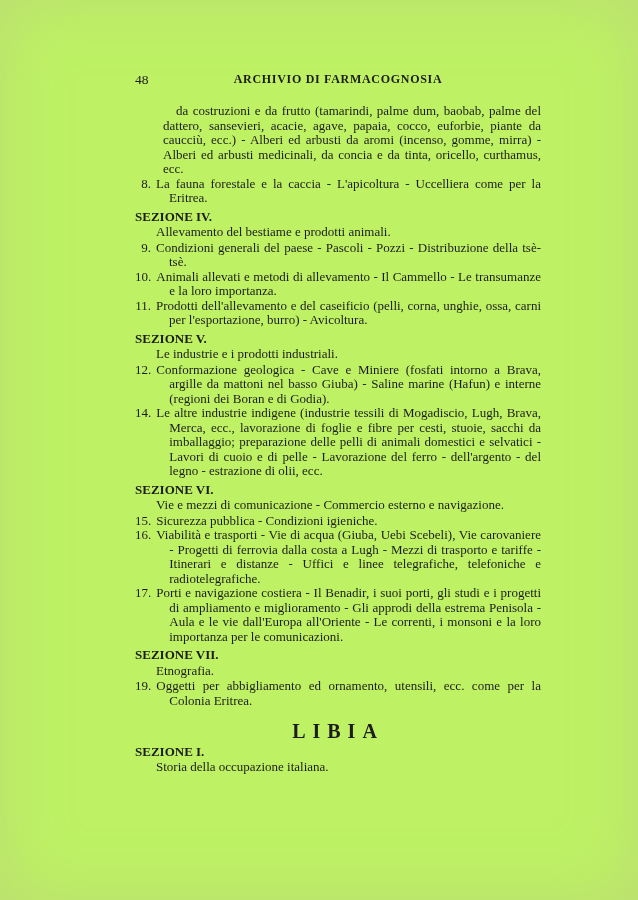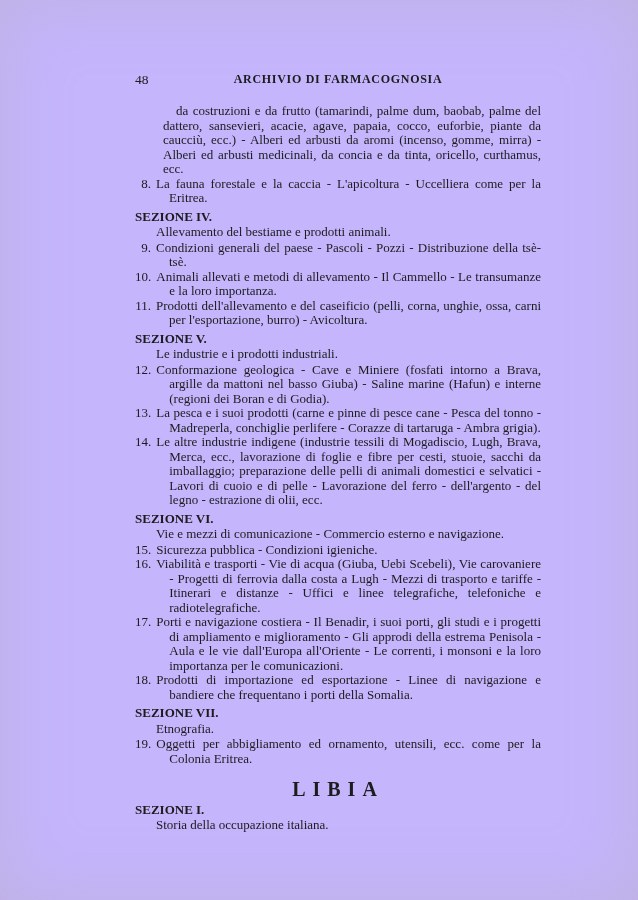--- a/index.html
+++ b/index.html
@@ -1,20 +1,20 @@
 <!DOCTYPE html>
 <html><head>
 <meta charset="utf-8">
 <style>
   html,body { margin:0; padding:0; background:#e9e7e2; }
   .page {
     position:relative;
     width:638px; height:900px;
     margin:0 auto;
-    background:#c4b5fd;
+    background:#bef264;
     box-shadow: inset 0 0 70px rgba(175,168,152,0.28);
     font-family:"Liberation Serif", serif;
     color:#1c1c1c;
     overflow:hidden;
   }
   .running-head {
     position:absolute; left:135px; top:72px; width:406px; height:18px;
   }
   .page-number {
     position:absolute; left:0; top:0;
@@ -92,24 +92,20 @@
     </div>
 
     <div class="section">SEZIONE V.</div>
     <div class="subtitle">Le industrie e i prodotti industriali.</div>
 
     <div class="item">
       <span class="num">12.</span>
       <div class="txt">Conformazione geologica - Cave e Miniere (fosfati intorno a Brava, argille da mattoni nel basso Giuba) - Saline marine (Hafun) e interne (regioni dei Boran e di Godia).</div>
     </div>
 
-    <div class="item">
-      <span class="num">13.</span>
-      <div class="txt">La pesca e i suoi prodotti (carne e pinne di pesce cane - Pesca del tonno - Madreperla, conchiglie perlifere - Corazze di tartaruga - Ambra grigia).</div>
-    </div>
 
     <div class="item">
       <span class="num">14.</span>
       <div class="txt">Le altre industrie indigene (industrie tessili di Mogadiscio, Lugh, Brava, Merca, ecc., lavorazione di foglie e fibre per cesti, stuoie, sacchi da imballaggio; preparazione delle pelli di animali domestici e selvatici - Lavori di cuoio e di pelle - Lavorazione del ferro - dell'argento - del legno - estrazione di olii, ecc.</div>
     </div>
 
     <div class="section">SEZIONE VI.</div>
     <div class="subtitle">Vie e mezzi di comunicazione - Commercio esterno e navigazione.</div>
 
     <div class="item">
@@ -120,24 +116,20 @@
     <div class="item">
       <span class="num">16.</span>
       <div class="txt">Viabilità e trasporti - Vie di acqua (Giuba, Uebi Scebeli), Vie carovaniere - Progetti di ferrovia dalla costa a Lugh - Mezzi di trasporto e tariffe - Itinerari e distanze - Uffici e linee telegrafiche, telefoniche e radiotelegrafiche.</div>
     </div>
 
     <div class="item">
       <span class="num">17.</span>
       <div class="txt">Porti e navigazione costiera - Il Benadir, i suoi porti, gli studi e i progetti di ampliamento e miglioramento - Gli approdi della estrema Penisola - Aula e le vie dall'Europa all'Oriente - Le correnti, i monsoni e la loro importanza per le comunicazioni.</div>
     </div>
 
-    <div class="item">
-      <span class="num">18.</span>
-      <div class="txt">Prodotti di importazione ed esportazione - Linee di navigazione e bandiere che frequentano i porti della Somalia.</div>
-    </div>
 
     <div class="section">SEZIONE VII.</div>
     <div class="subtitle">Etnografia.</div>
 
     <div class="item">
       <span class="num">19.</span>
       <div class="txt">Oggetti per abbigliamento ed ornamento, utensili, ecc. come per la Colonia Eritrea.</div>
     </div>
 
     <div class="chapter">LIBIA</div>

